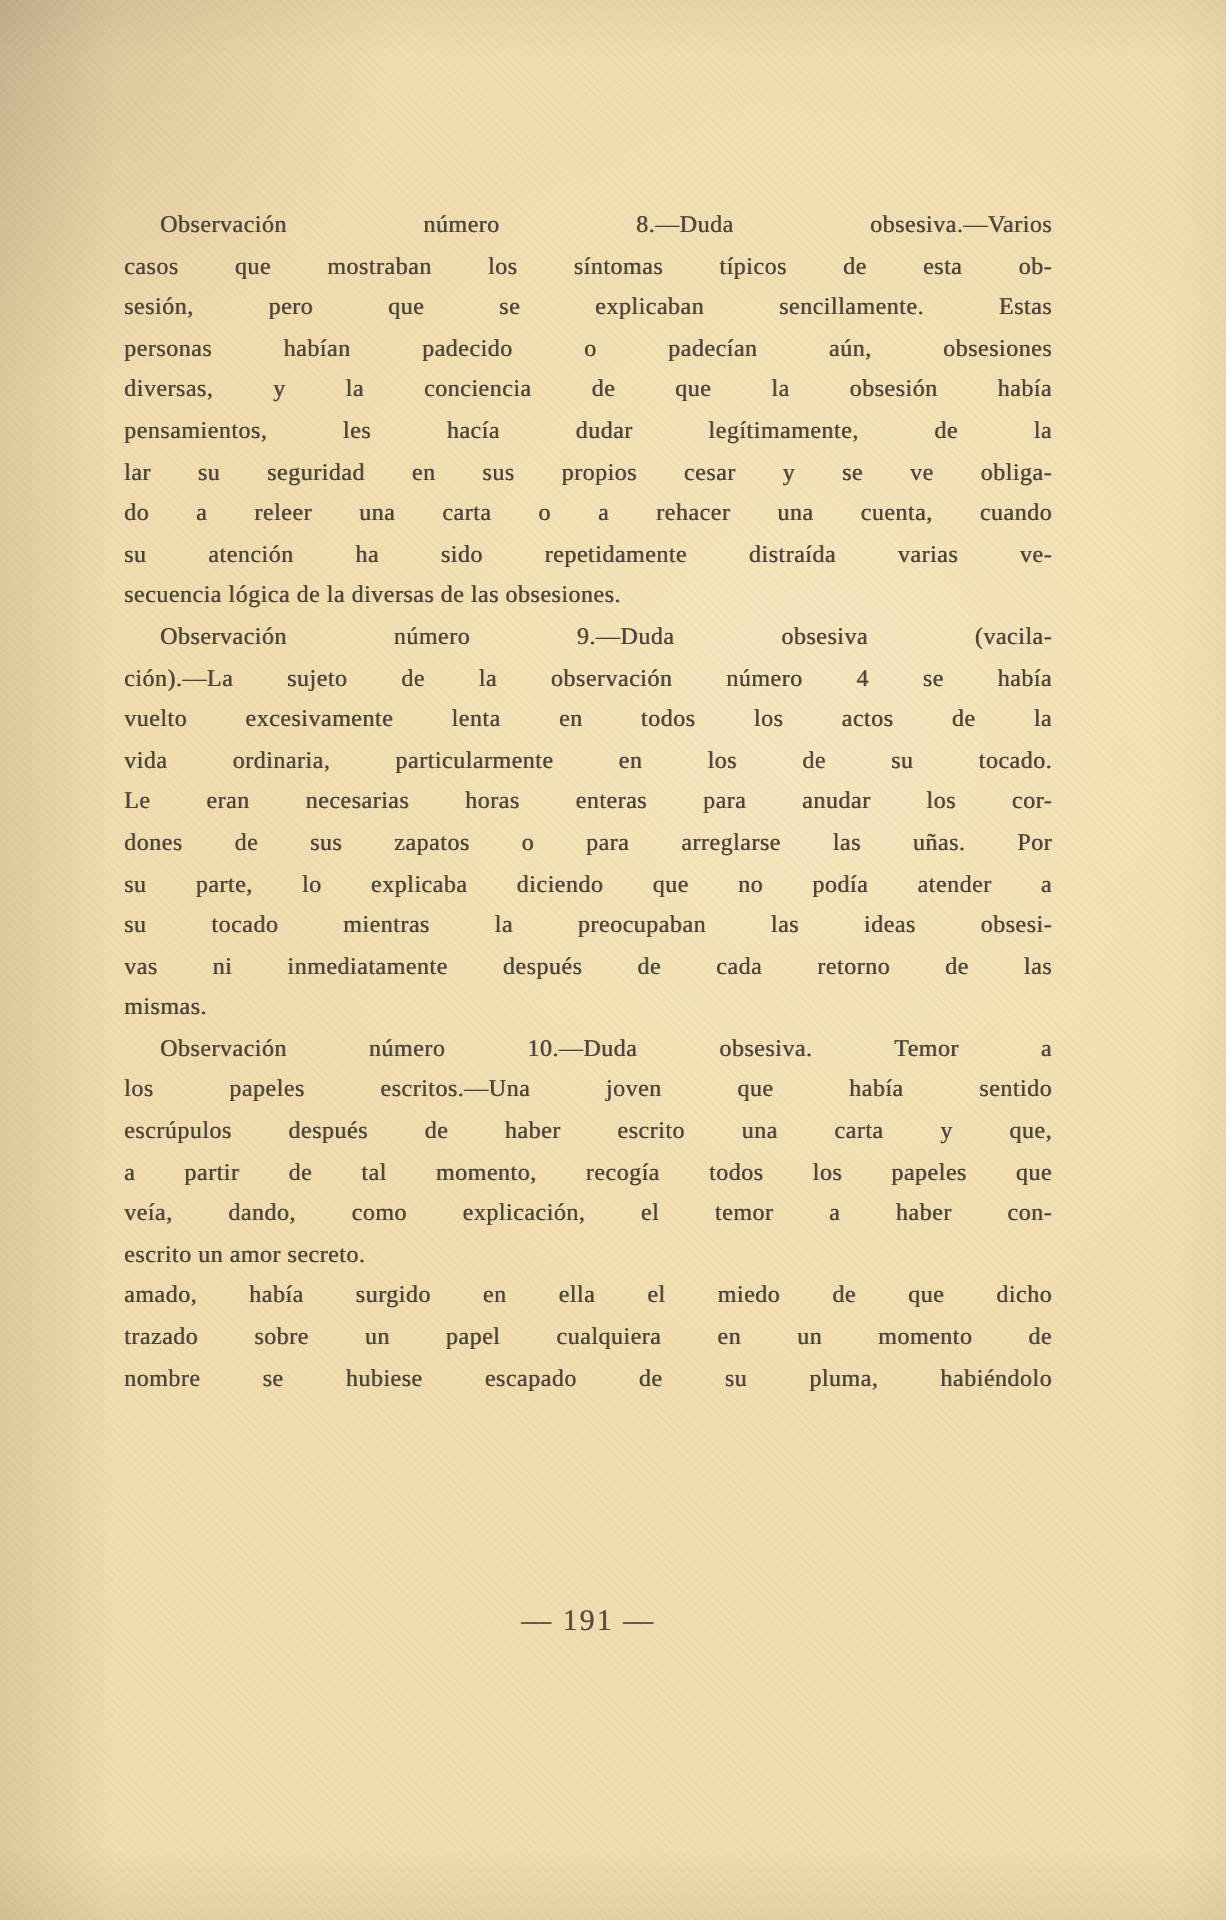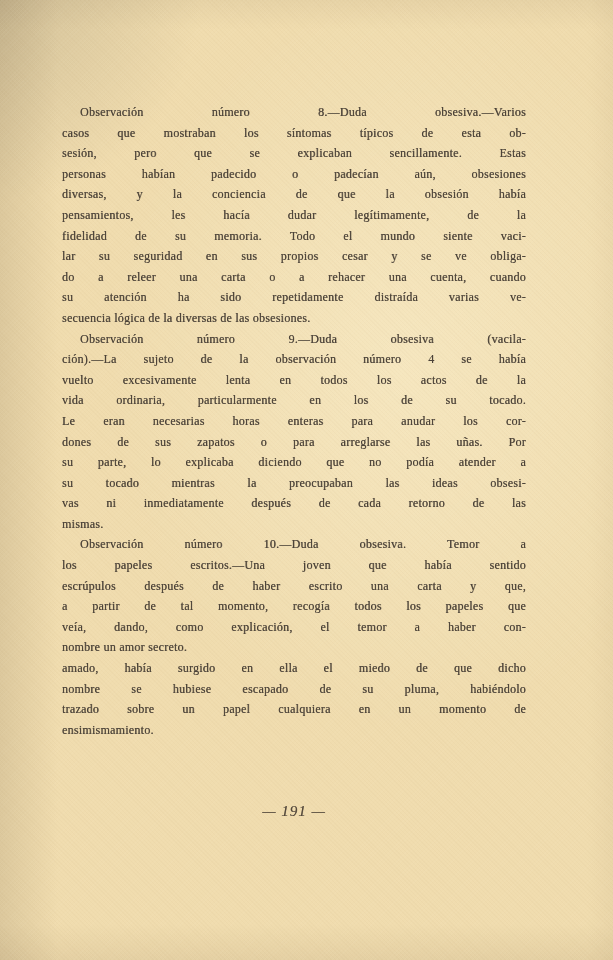--- a/index.html
+++ b/index.html
@@ -74,39 +74,37 @@
   .folio {
     position: absolute;
     top: 803px;
     left: 62px;
     width: 464px;
     text-align: center;
     font-size: 15px;
     letter-spacing: 1px;
     color: #54493c;
     text-shadow: 0.3px 0 0 rgba(84,73,60,0.6);
-    font-style: italic;
   }
 </style>
 </head>
 <body>
 
 <div class="page">
 
 
   <main class="textcol">
     <section class="para">
 
     <div class="line first">Observación número 8.—Duda obsesiva.—Varios</div>
         <div class="line">casos que mostraban los síntomas típicos de esta ob-</div>
         <div class="line">sesión, pero que se explicaban sencillamente. Estas</div>
         <div class="line">personas habían padecido o padecían aún, obsesiones</div>
         <div class="line">diversas, y la conciencia de que la obsesión había</div>
         <div class="line">pensamientos, les hacía dudar legítimamente, de la</div>
-        <div class="line">fidelidad de su memoria. Todo el mundo siente vaci-</div>
         <div class="line">lar su seguridad en sus propios cesar y se ve obliga-</div>
         <div class="line">do a releer una carta o a rehacer una cuenta, cuando</div>
         <div class="line">su atención ha sido repetidamente distraída varias ve-</div>
         <div class="line last">secuencia lógica de la diversas de las obsesiones.</div>
       </section>
 
     <section class="para">
 
     <div class="line first">Observación número 9.—Duda obsesiva (vacila-</div>
         <div class="line">ción).—La sujeto de la observación número 4 se había</div>
@@ -120,27 +118,26 @@
         <div class="line last">mismas.</div>
       </section>
 
     <section class="para">
 
     <div class="line first">Observación número 10.—Duda obsesiva. Temor a</div>
         <div class="line">los papeles escritos.—Una joven que había sentido</div>
         <div class="line">escrúpulos después de haber escrito una carta y que,</div>
         <div class="line">a partir de tal momento, recogía todos los papeles que</div>
         <div class="line">veía, dando, como explicación, el temor a haber con-</div>
-        <div class="line last">nombre un amor secreto.</div>
+        <div class="line last">escrito un amor secreto.</div>
       </section>
 
     <section class="para">
 
         <div class="line">amado, había surgido en ella el miedo de que dicho</div>
+        <div class="line">trazado sobre un papel cualquiera en un momento de</div>
         <div class="line">nombre se hubiese escapado de su pluma, habiéndolo</div>
-        <div class="line">trazado sobre un papel cualquiera en un momento de</div>
-        <div class="line last">ensimismamiento.</div>
       </section>
   </main>
 
   <footer class="folio">— 191 —</footer>
 
 </div>
 
 </body></html>

